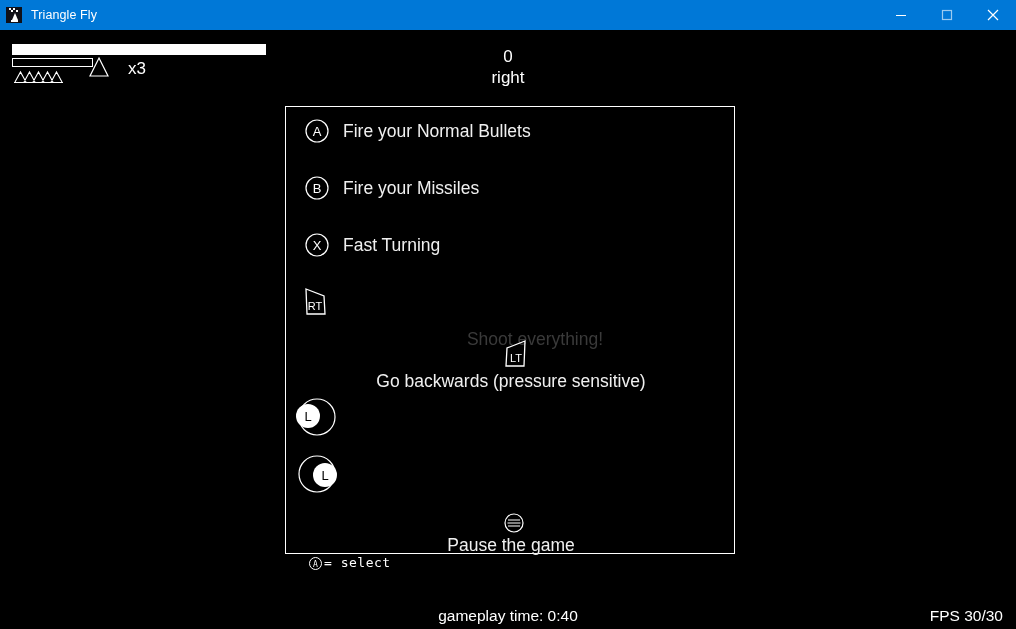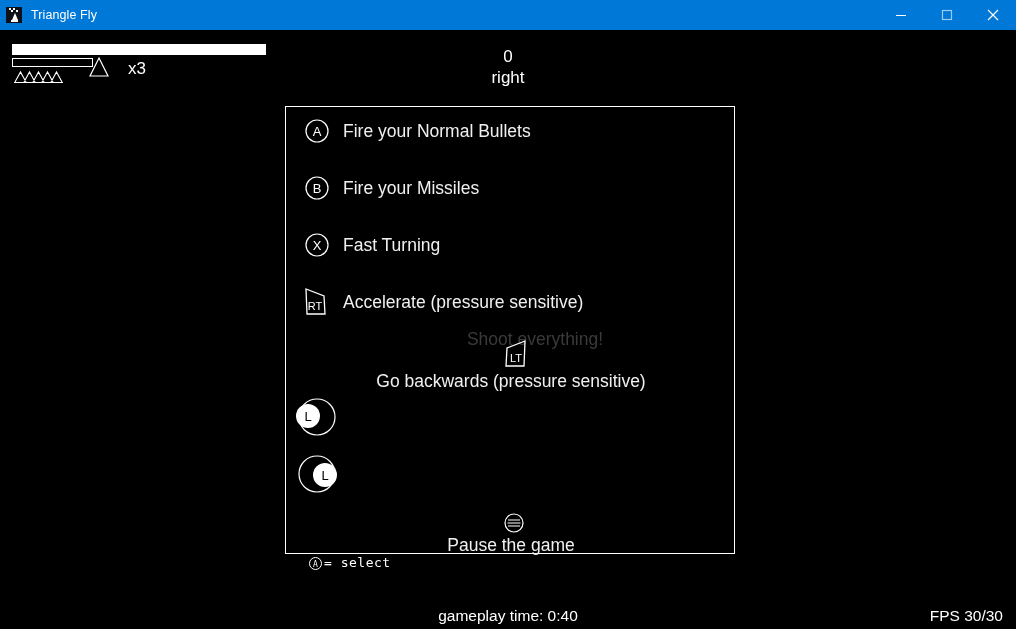--- a/index.html
+++ b/index.html
@@ -353,21 +353,20 @@
         <div class="ctrl-label">Fast Turning</div>
       </div>
 
       <div class="control-row" style="top:175px;">
         <div class="ctrl-icon">
           <svg width="34" height="34" viewBox="0 0 34 34">
             <path d="M6 4 L24 11 L25 29 L7 29 Z" fill="none" stroke="#ffffff" stroke-width="1.3"></path>
             <text x="15" y="25" font-family="Liberation Sans, sans-serif" font-size="11" fill="#ffffff" text-anchor="middle">RT</text>
           </svg>
         </div>
-        <div class="ctrl-label">Accelerate (pressure sensitive)</div>
       </div>
 
       <div class="control-row" style="top:230px;flex-direction:column;">
         <div class="ctrl-icon">
           <svg width="34" height="34" viewBox="0 0 34 34">
             <path d="M28 4 L10 11 L9 29 L27 29 Z" fill="none" stroke="#ffffff" stroke-width="1.3"></path>
             <text x="19" y="25" font-family="Liberation Sans, sans-serif" font-size="11" fill="#ffffff" text-anchor="middle">LT</text>
           </svg>
         </div>
         <div class="ctrl-label">Go backwards (pressure sensitive)</div>

